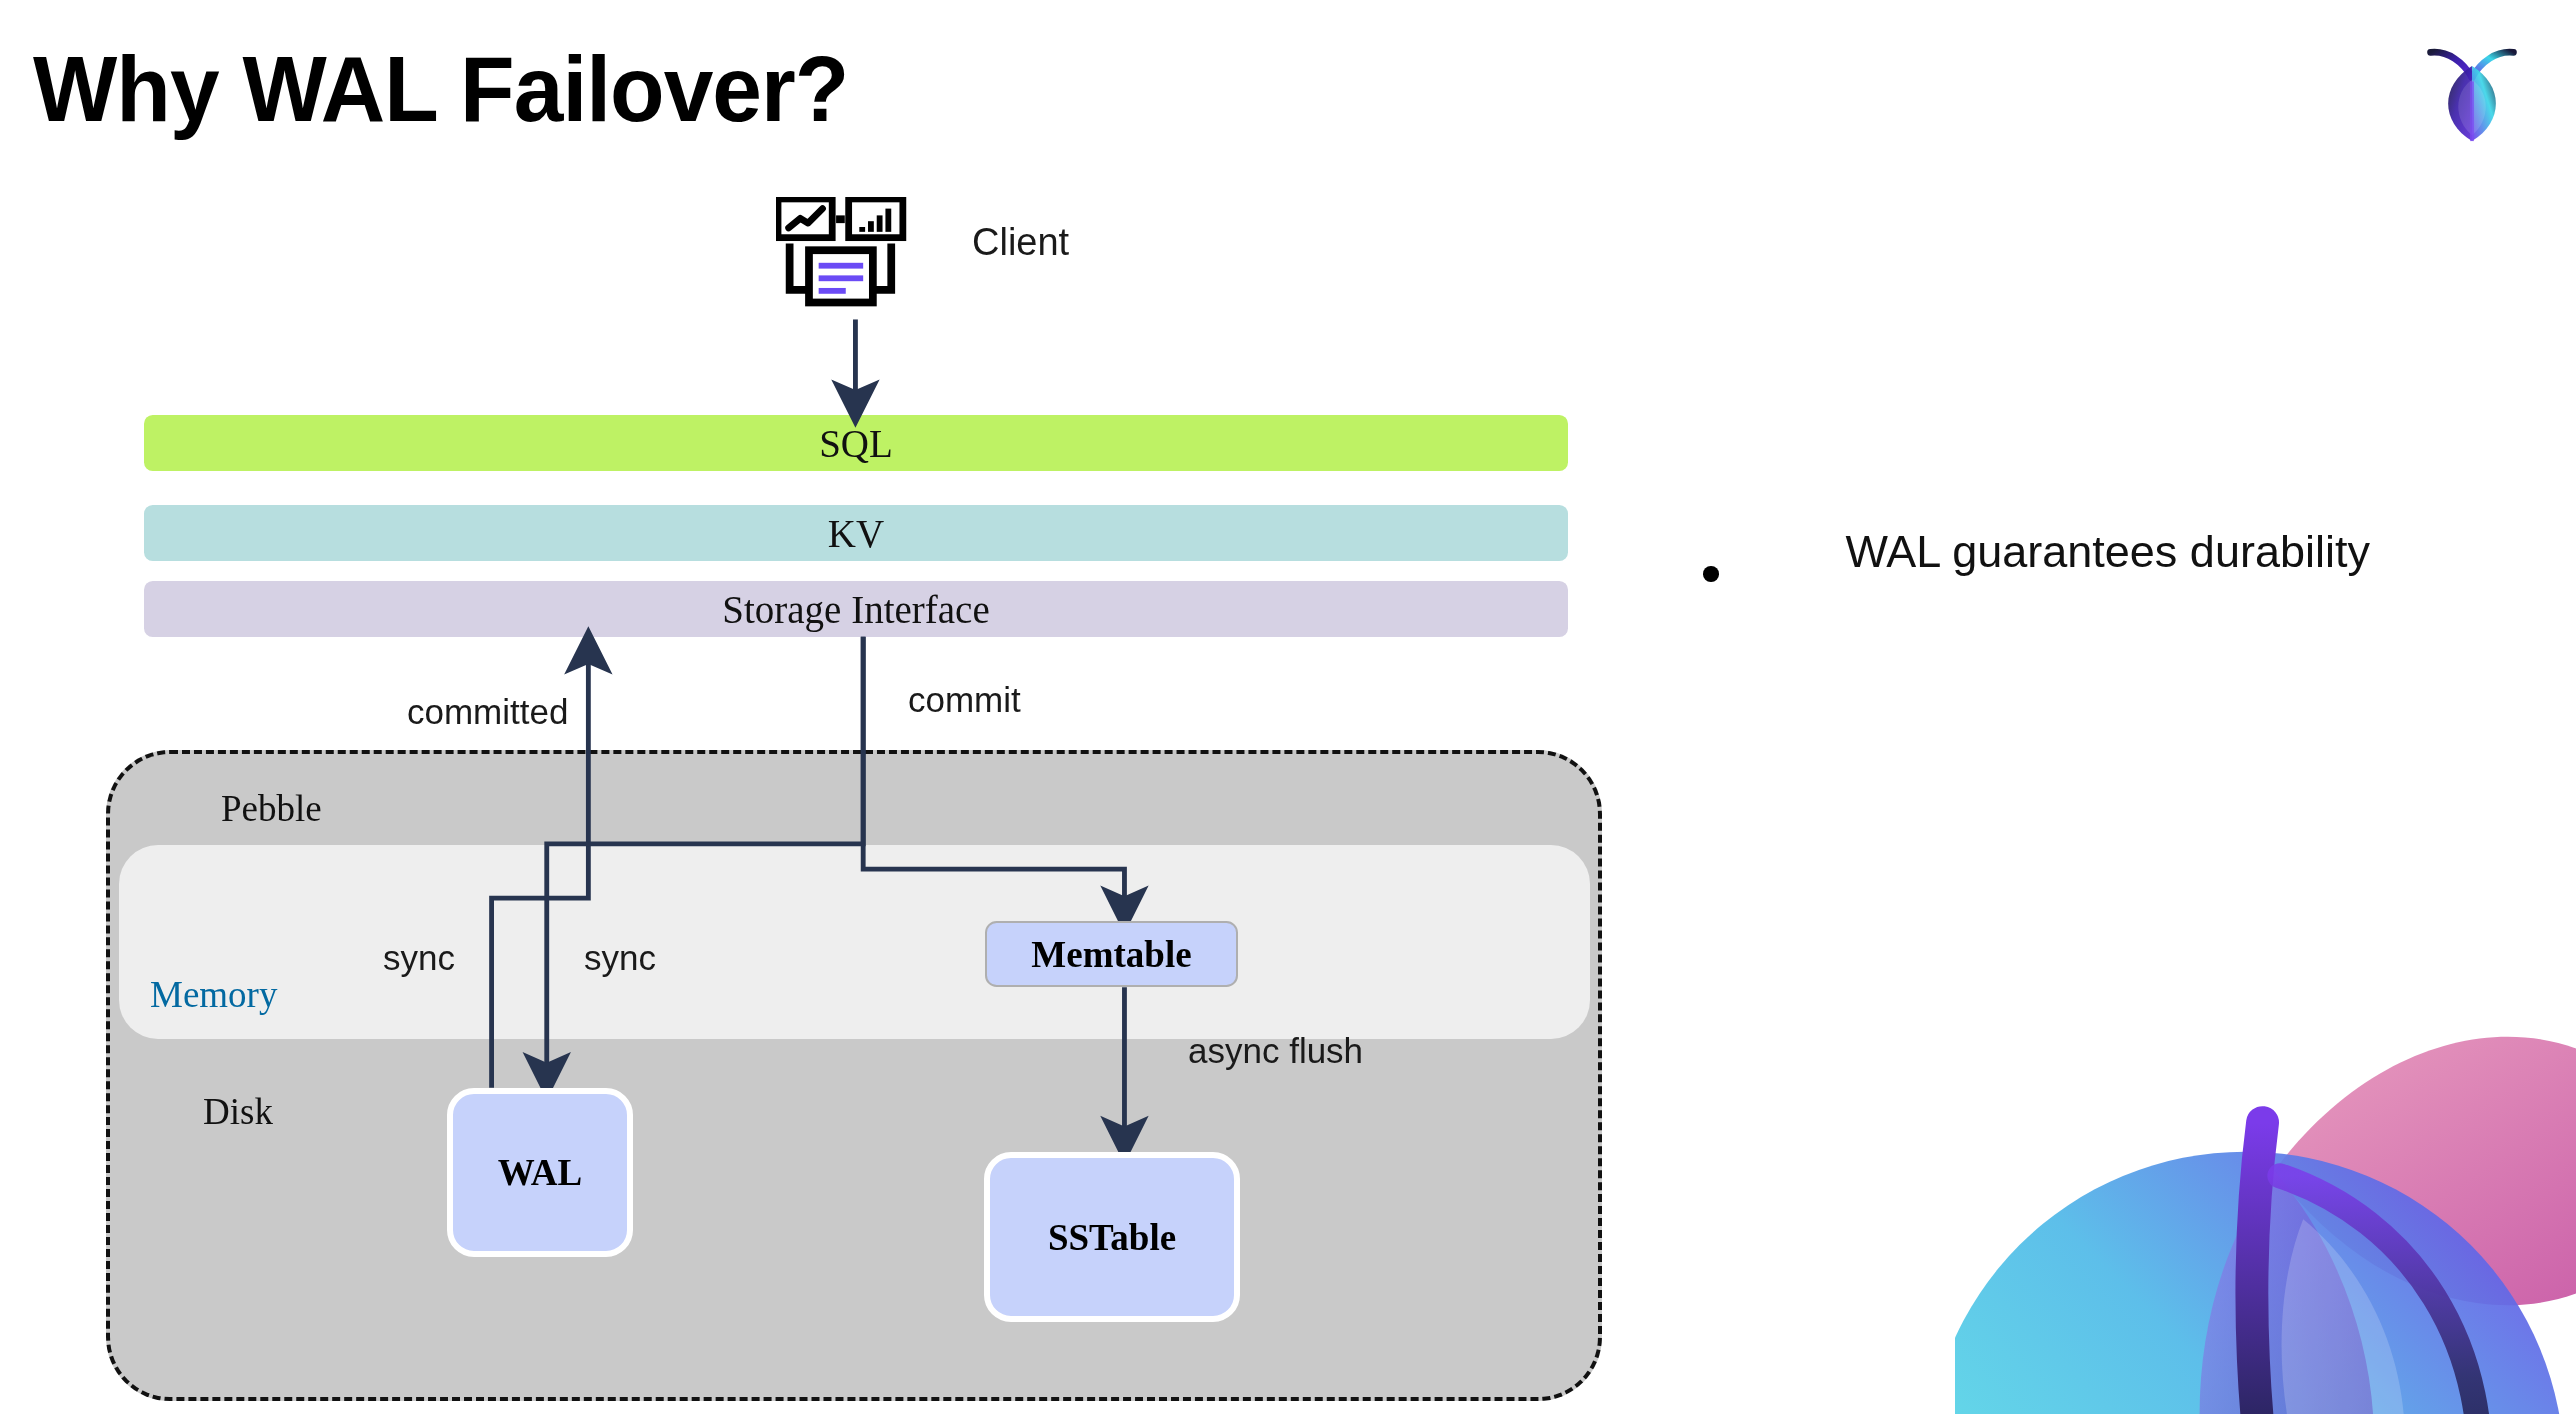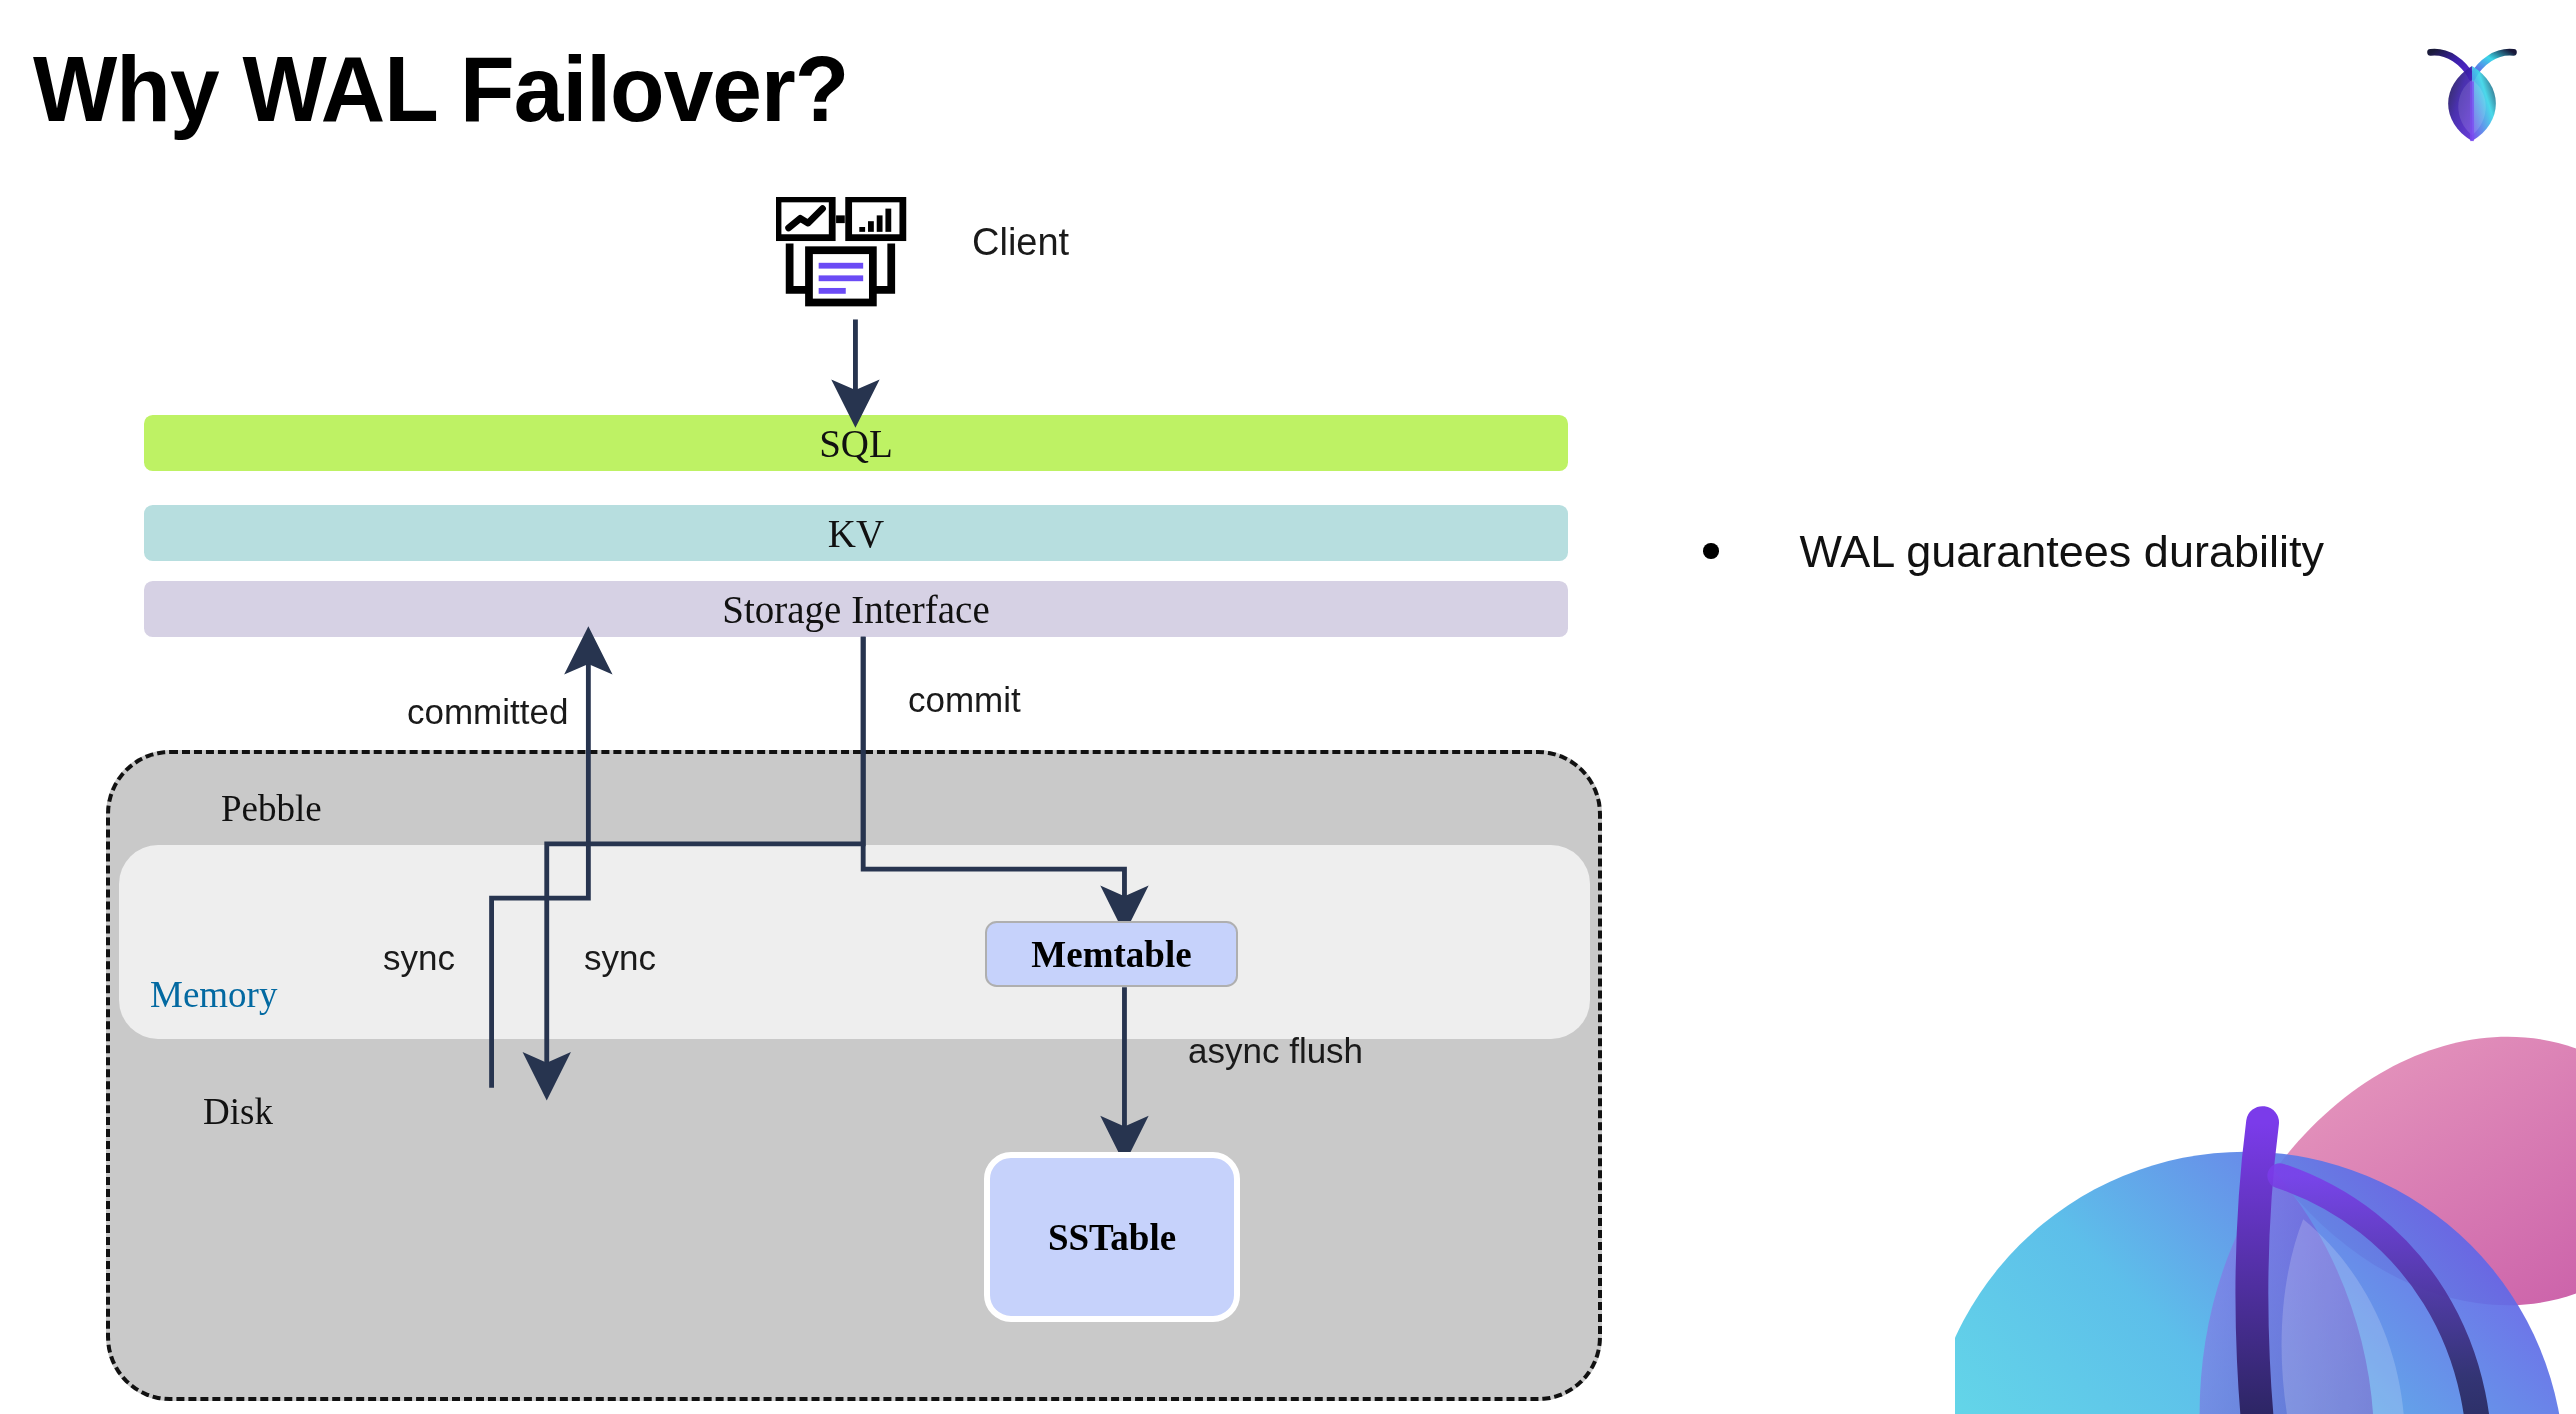--- a/index.html
+++ b/index.html
@@ -95,22 +95,23 @@
   }
   .lbl-committed{left:407px;top:692px;}
   .lbl-commit{left:908px;top:680px;}
   .lbl-sync1{left:383px;top:938px;}
   .lbl-sync2{left:584px;top:938px;}
   .lbl-asyncflush{left:1188px;top:1031px;}
 
   
   .bullets{position:absolute;left:1703px;top:523px;width:823px;}
   .bullet{
-    position:relative;display:flex;align-items:flex-start;
+    position:relative;display:flex;align-items:flex-end;
     margin-bottom:43px;
+    gap:46px;
   }
   .bullet-dot{
     flex:0 0 auto;width:15.5px;height:15.5px;border-radius:50%;
     background:#000000;margin-right:81px;margin-top:20.3px;
   }
   .bullet-text{
     font-family:"Liberation Sans", sans-serif;
     font-size:45px;line-height:1.30;color:#111111;
   }
 </style>
@@ -239,20 +240,23 @@
       <path d="M508 1124 L508 928 L608 928 L608 672" marker-end="url(#ah)"></path>
 
       <path d="M892 658 L892 898 L1162 898 L1162 940" marker-end="url(#ah)"></path>
 
       <path d="M892 658 L892 872 L565 872 L565 1112" marker-end="url(#ah)"></path>
 
       <path d="M1162 1020 L1162 1178" marker-end="url(#ah)"></path>
     </g>
   </svg>
 
+  <div class="node node-wal">
+    <span>WAL</span>
+  </div>
   <div class="node node-memtable">
     <span>Memtable</span>
   </div>
   <div class="node node-sstable">
     <span>SSTable</span>
   </div>
 
   <div class="edge-label lbl-committed">committed</div>
   <div class="edge-label lbl-commit">commit</div>
   <div class="edge-label lbl-sync1">sync</div>

